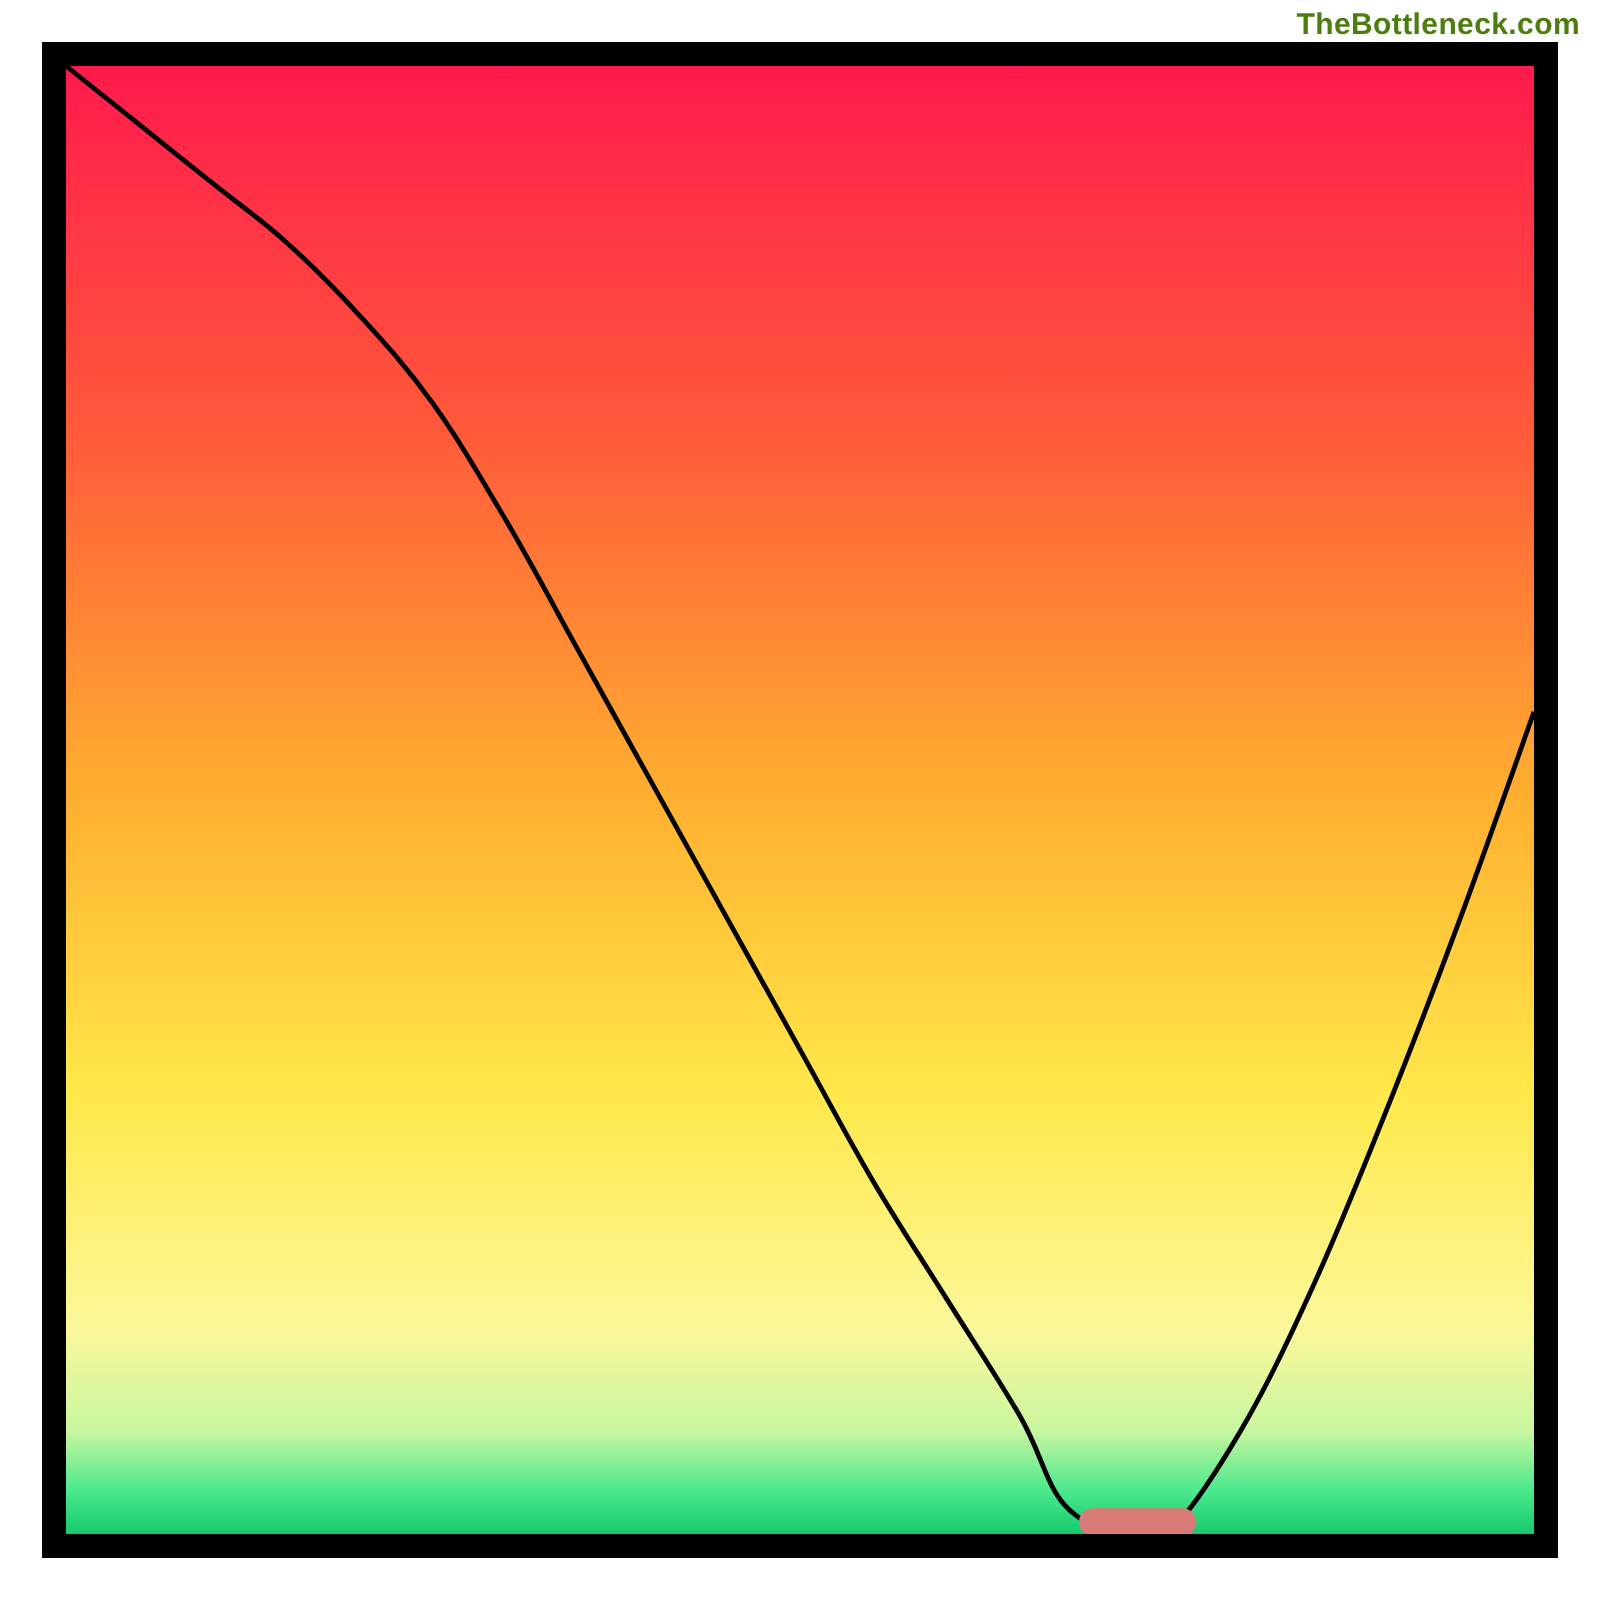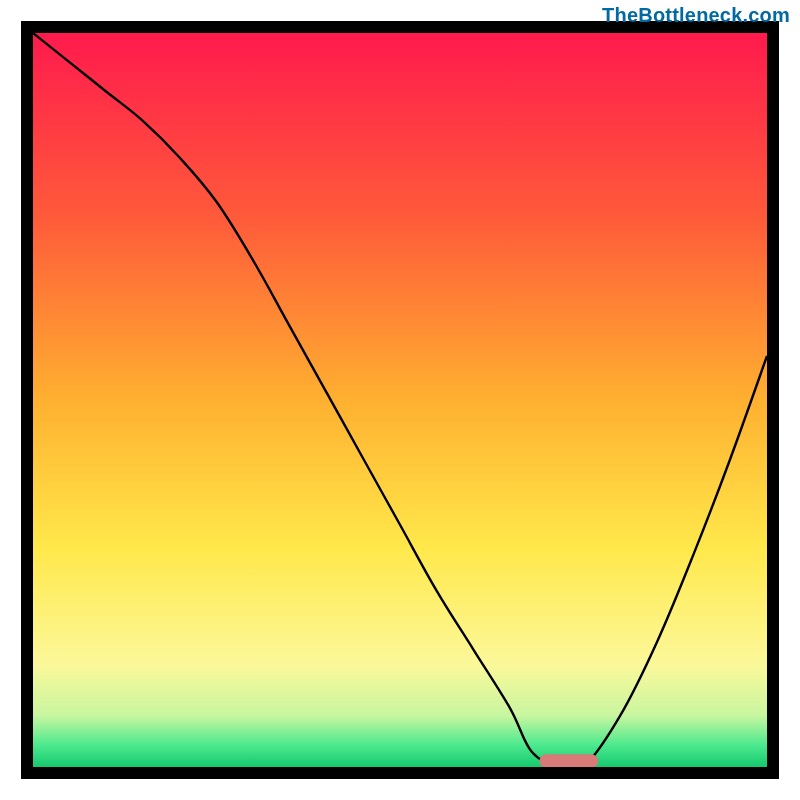--- a/index.html
+++ b/index.html
@@ -13,23 +13,23 @@
   .container {
     position: relative;
     width: 800px;
     height: 800px;
   }
   .watermark {
     position: absolute;
     top: 4px;
     right: 10px;
     font-family: Arial, Helvetica, sans-serif;
-    font-size: 20px;
+    font-size: 15px;
     font-weight: 600;
-    color: #0369a1;
+    color: #4d7c0f;
     letter-spacing: 0.2px;
     z-index: 4;
   }
   svg.plot {
     position: absolute;
     left: 0;
     top: 0;
     width: 800px;
     height: 800px;
   }

